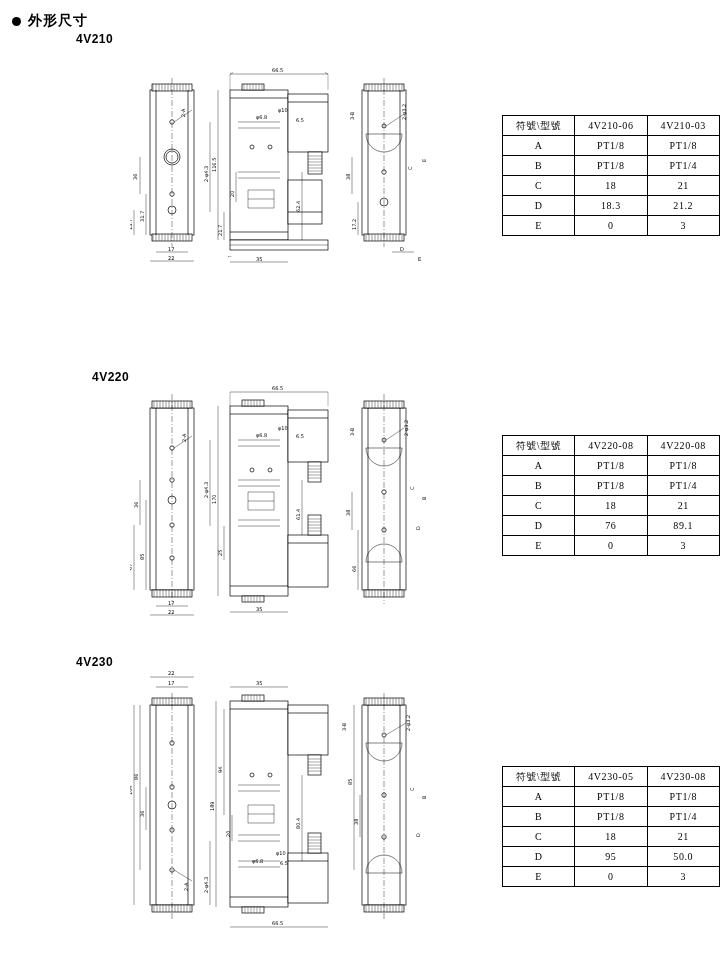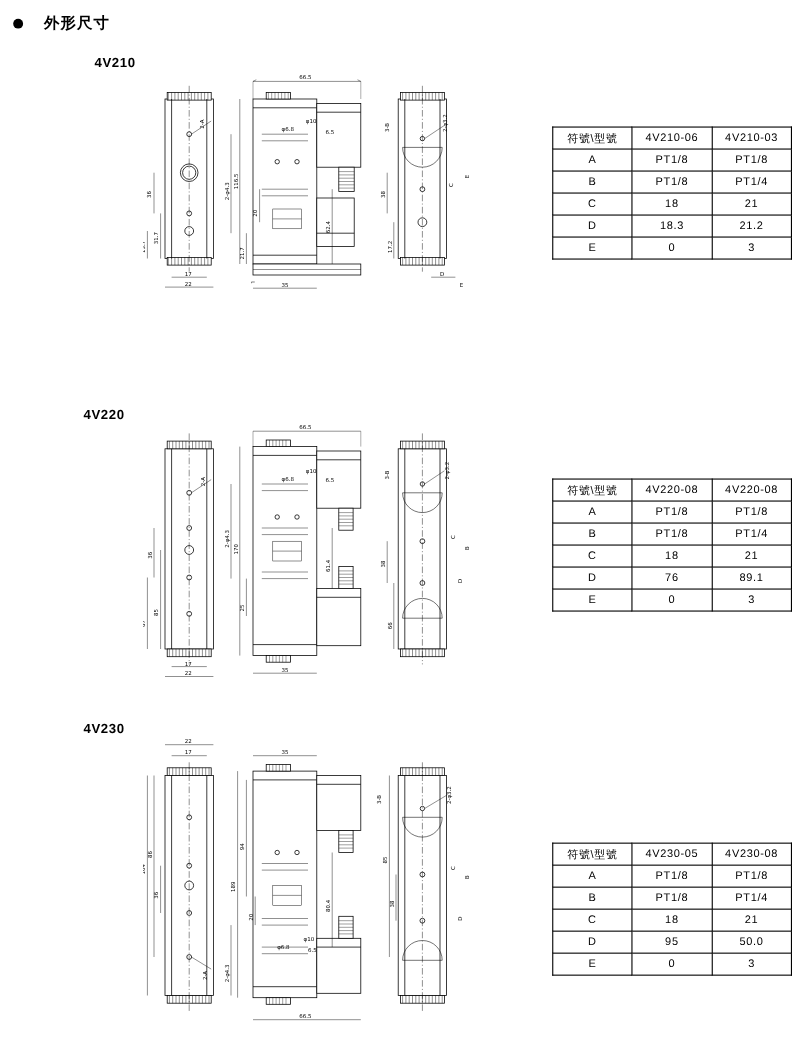--- a/index.html
+++ b/index.html
@@ -22,21 +22,21 @@
     height: 960px;
   }
 
   
   .section-header {
     position: absolute;
     left: 12px;
     top: 12px;
     display: flex;
     align-items: center;
-    gap: 19px;
+    gap: 7px;
   }
   .bullet {
     width: 9px;
     height: 9px;
     background: #000;
     border-radius: 50%;
     display: inline-block;
   }
   .section-title {
     font-size: 14px;
@@ -59,21 +59,21 @@
   .dwg {
     position: absolute;
     left: 0; top: 0;
   }
 
   
   .spec-table {
     position: absolute;
     border-collapse: collapse;
     font-size: 10px;
-    font-family: Liberation Sans, sans-serif;
+    font-family: Liberation Serif, serif;
   }
   .spec-table td, .spec-table th {
     border: 1px solid #000;
     text-align: center;
     vertical-align: middle;
     padding: 0;
     height: 19px;
     font-weight: normal;
     letter-spacing: 0.6px;
   }
@@ -84,21 +84,21 @@
 </head>
 <body>
 
 <div class="page">
 
   <div class="section-header">
     <span class="bullet"></span>
     <span class="section-title">外形尺寸</span>
   </div>
 
-  <div class="model-label" style="left:76px; top:50px;margin-left:10px;">4V210</div>
+  <div class="model-label" style="left:76px; top:32px;">4V210</div>
 
   <div class="drawing-block" style="left:130px; top:62px; width:330px; height:235px;">
     <svg class="dwg" width="330" height="235" viewBox="0 0 330 235" xmlns="http://www.w3.org/2000/svg" stroke="#000" fill="none" stroke-width="0.7" font-family="DejaVu Sans, sans-serif" font-size="5">
 
       <g>
 
         <rect x="20" y="28" width="44" height="145" fill="#fff"></rect>
 
         <rect x="22" y="22" width="40" height="7" fill="#fff"></rect>
         <g stroke-width="0.4">
@@ -325,21 +325,21 @@
         <td>21.2</td>
       </tr>
       <tr>
         <td>E</td>
         <td>0</td>
         <td>3</td>
       </tr>
     </tbody>
   </table>
 
-  <div class="model-label" style="left:76px; top:370px;">4V220</div>
+  <div class="model-label" style="left:92px; top:370px;">4V220</div>
 
   <div class="drawing-block" style="left:130px; top:380px; width:330px; height:240px;">
     <svg class="dwg" width="330" height="240" viewBox="0 0 330 240" xmlns="http://www.w3.org/2000/svg" stroke="#000" fill="none" stroke-width="0.7" font-family="DejaVu Sans, sans-serif" font-size="5">
 
       <g>
         <rect x="20" y="28" width="44" height="182" fill="#fff"></rect>
         <rect x="22" y="21" width="40" height="7" fill="#fff"></rect>
         <g stroke-width="0.4">
           <line x1="24" y1="21" x2="24" y2="28"></line>
             <line x1="27" y1="21" x2="27" y2="28"></line>

